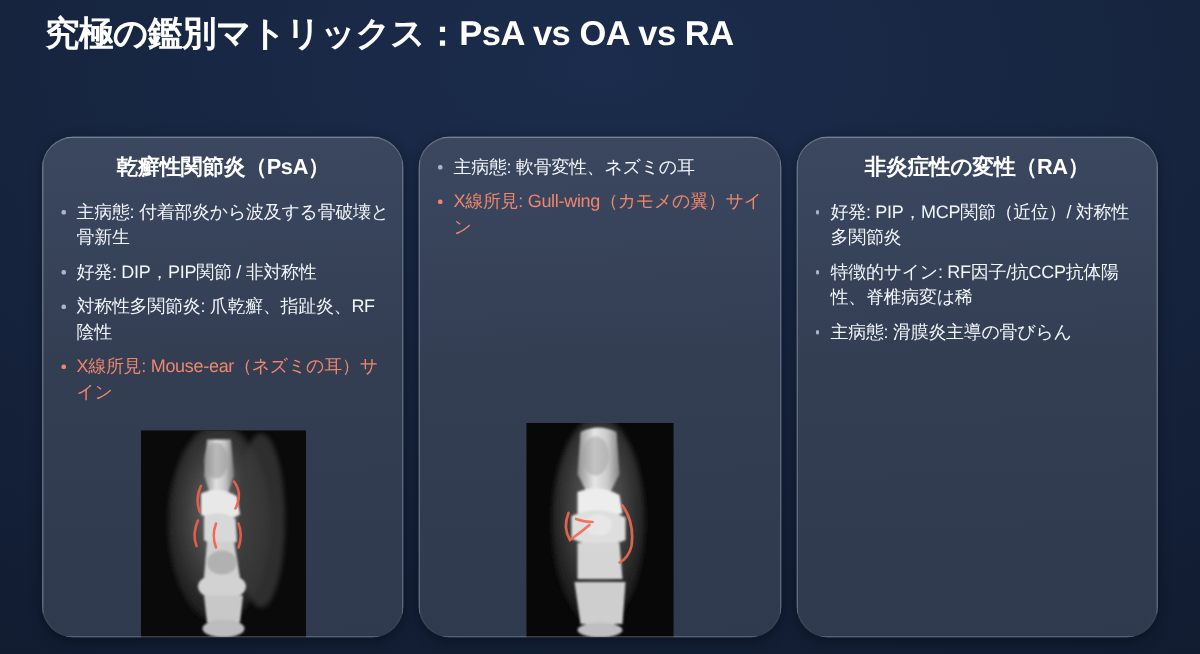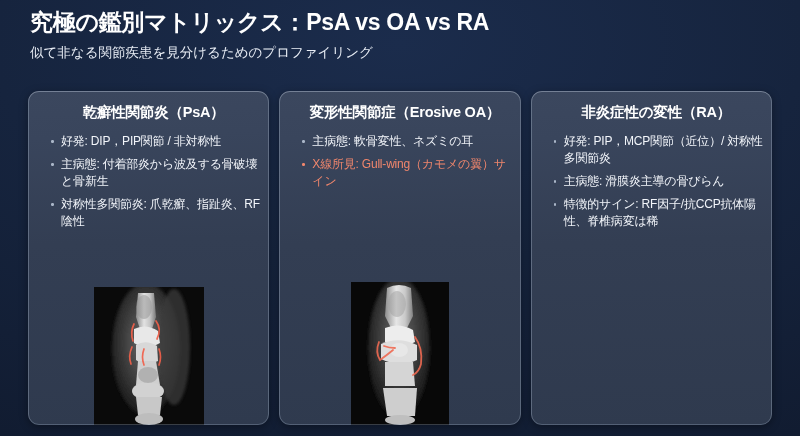--- a/index.html
+++ b/index.html
@@ -53,29 +53,28 @@
     left: 28px;
     top: 91px;
     width: 744px;
     height: 334px;
     display: flex;
     gap: 10px;
   }
   .card {
     position: relative;
     flex: 1 1 0;
-    border-radius: 11px;
+    border-radius: 21px;
     background: linear-gradient(178deg, #3b475e 0%, #39455c 14%, #333e53 45%, #2f3a4e 100%);
     box-shadow:
       inset 0 1px 0 rgba(255,255,255,0.18),
       inset 1px 0 0 rgba(255,255,255,0.07),
       inset -1px 0 0 rgba(255,255,255,0.05),
       0 2px 8px rgba(0,0,0,0.35);
     overflow: hidden;
-    padding-left: 10px;
   }
   .card::after {
     content: "";
     position: absolute;
     inset: 0;
     border-radius: 11px;
     border: 1px solid rgba(168,184,210,0.30);
     pointer-events: none;
   }
 
@@ -142,31 +141,31 @@
   .xray.two { width: 98px; height: 143px; }
   .xray svg { display: block; width: 100%; height: 100%; }
 </style>
 </head>
 <body>
 
 <div id="slide">
 
   <div class="header">
     <div class="slide-title">究極の鑑別マトリックス：PsA vs OA vs RA</div>
-    <div class="slide-subtitle">似て非なる関節疾患を見分けるためのプロファイリング</div>
   </div>
 
   <div class="cards">
 
     <div class="card">
       <div class="card-title">乾癬性関節炎（PsA）</div>
       <ul class="bullets">
+        <li>主病態: 付着部炎から波及する骨破壊と骨新生</li>
         <li>好発: DIP，PIP関節 / 非対称性</li>
-        <li>主病態: 付着部炎から波及する骨破壊と骨新生</li>
         <li>対称性多関節炎: 爪乾癬、指趾炎、RF陰性</li>
+        <li class="accent">X線所見: Mouse-ear（ネズミの耳）サイン</li>
       </ul>
       <div class="xray-wrap">
         <div class="xray">
           <svg viewBox="0 0 110 138" preserveAspectRatio="none" aria-hidden="true">
             <defs>
               <radialGradient id="g1soft" cx="50%" cy="45%" r="62%">
                 <stop offset="0%" stop-color="#6e6e6e"></stop>
                 <stop offset="55%" stop-color="#3a3a3a"></stop>
                 <stop offset="100%" stop-color="#111111"></stop>
               </radialGradient>
@@ -206,21 +205,20 @@
               <path d="M38 60 Q34 69 37 77"></path>
               <path d="M50 62 Q47 70 50 78"></path>
               <path d="M65 62 Q68 70 65 78"></path>
             </g>
           </svg>
         </div>
       </div>
     </div>
 
     <div class="card">
-      <div class="card-title">変形性関節症（Erosive OA）</div>
       <ul class="bullets">
         <li>主病態: 軟骨変性、ネズミの耳</li>
         <li class="accent">X線所見: Gull-wing（カモメの翼）サイン</li>
       </ul>
       <div class="xray-wrap">
         <div class="xray two">
           <svg viewBox="0 0 98 143" preserveAspectRatio="none" aria-hidden="true">
             <defs>
               <radialGradient id="g2soft" cx="50%" cy="42%" r="62%">
                 <stop offset="0%" stop-color="#6a6a6a"></stop>
@@ -262,19 +260,19 @@
             </g>
           </svg>
         </div>
       </div>
     </div>
 
     <div class="card">
       <div class="card-title">非炎症性の変性（RA）</div>
       <ul class="bullets">
         <li>好発: PIP，MCP関節（近位）/ 対称性多関節炎</li>
+        <li>特徴的サイン: RF因子/抗CCP抗体陽性、脊椎病変は稀</li>
         <li>主病態: 滑膜炎主導の骨びらん</li>
-        <li>特徴的サイン: RF因子/抗CCP抗体陽性、脊椎病変は稀</li>
       </ul>
     </div>
 
   </div>
 </div>
 
 </body></html>

